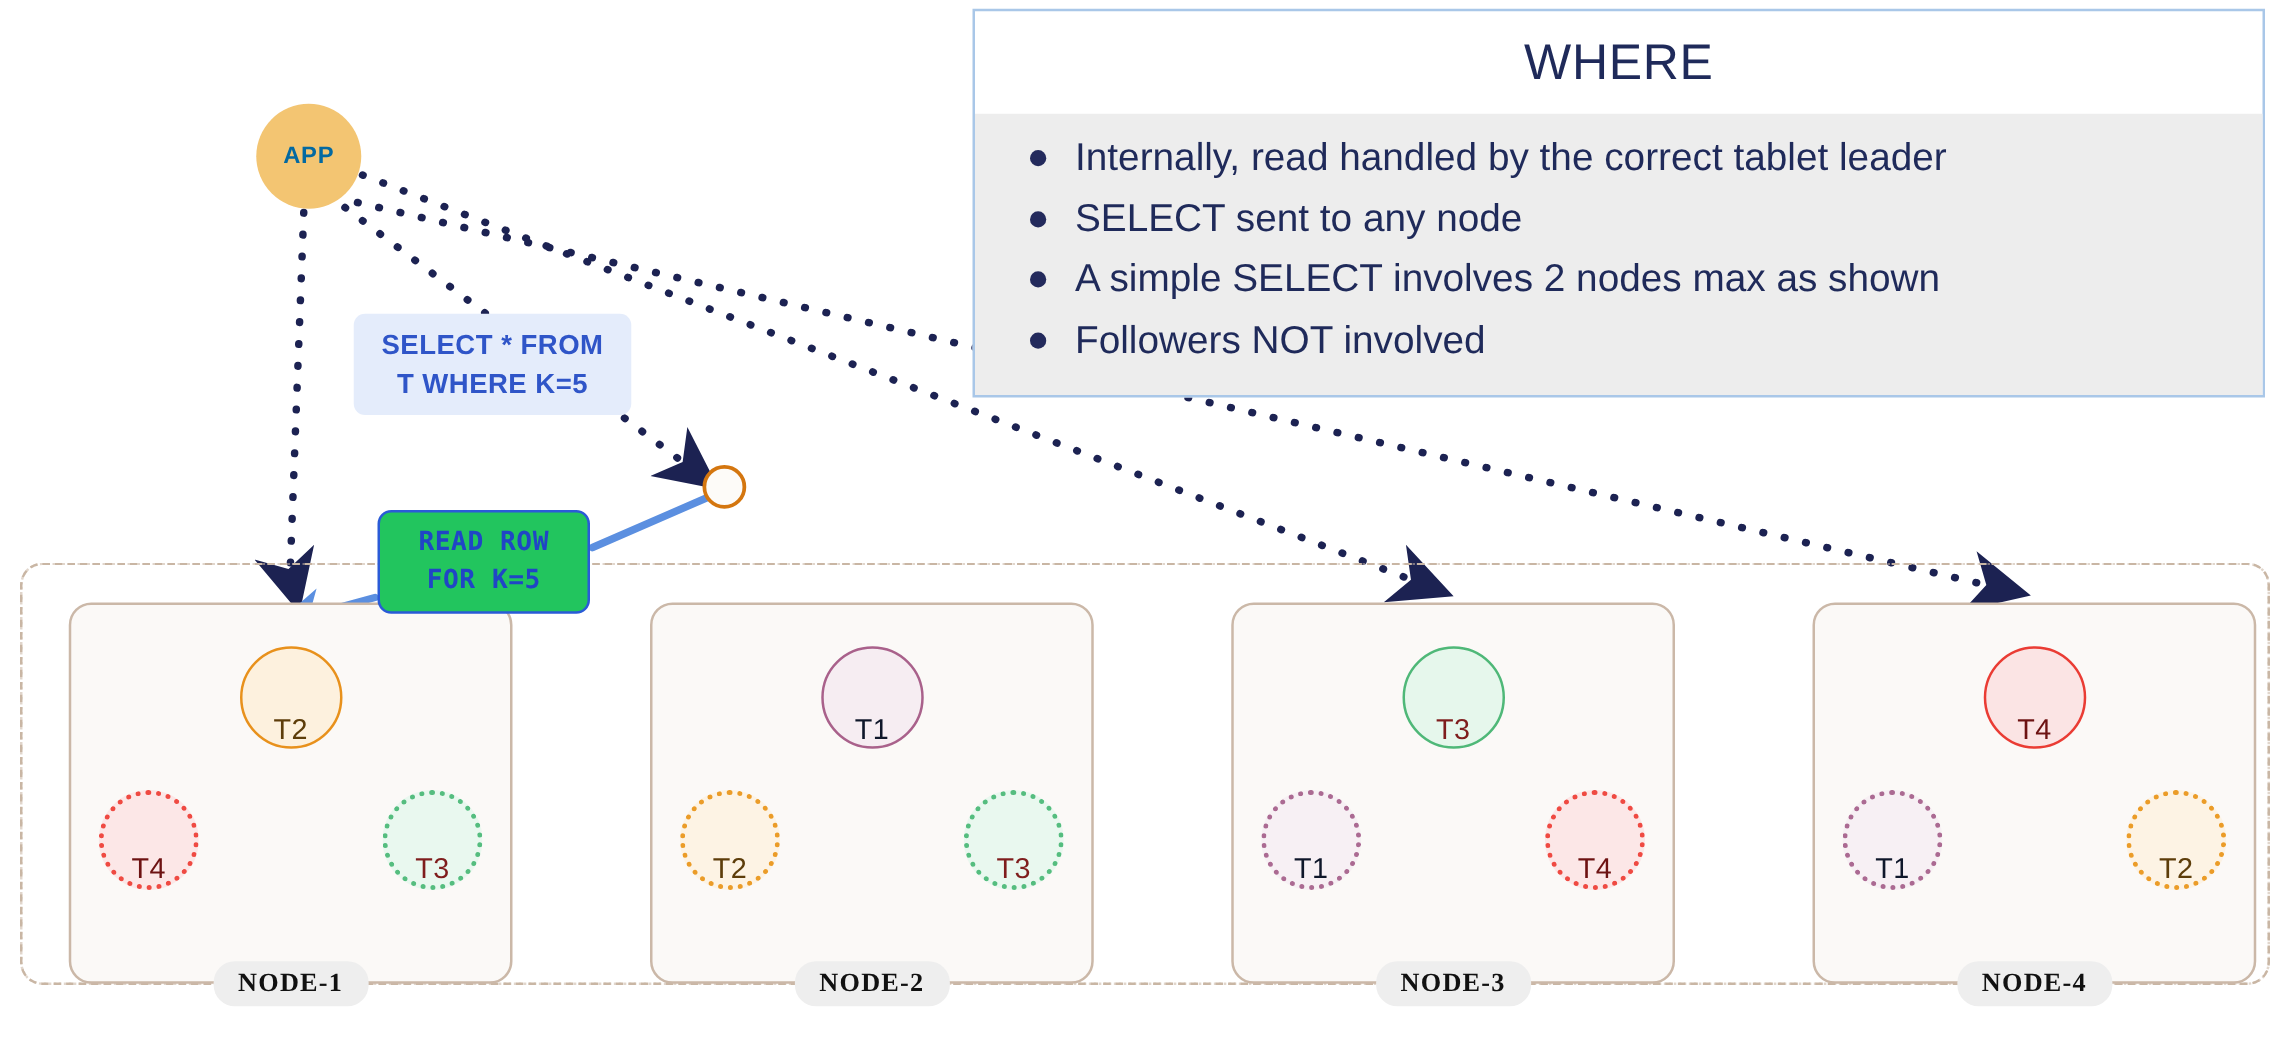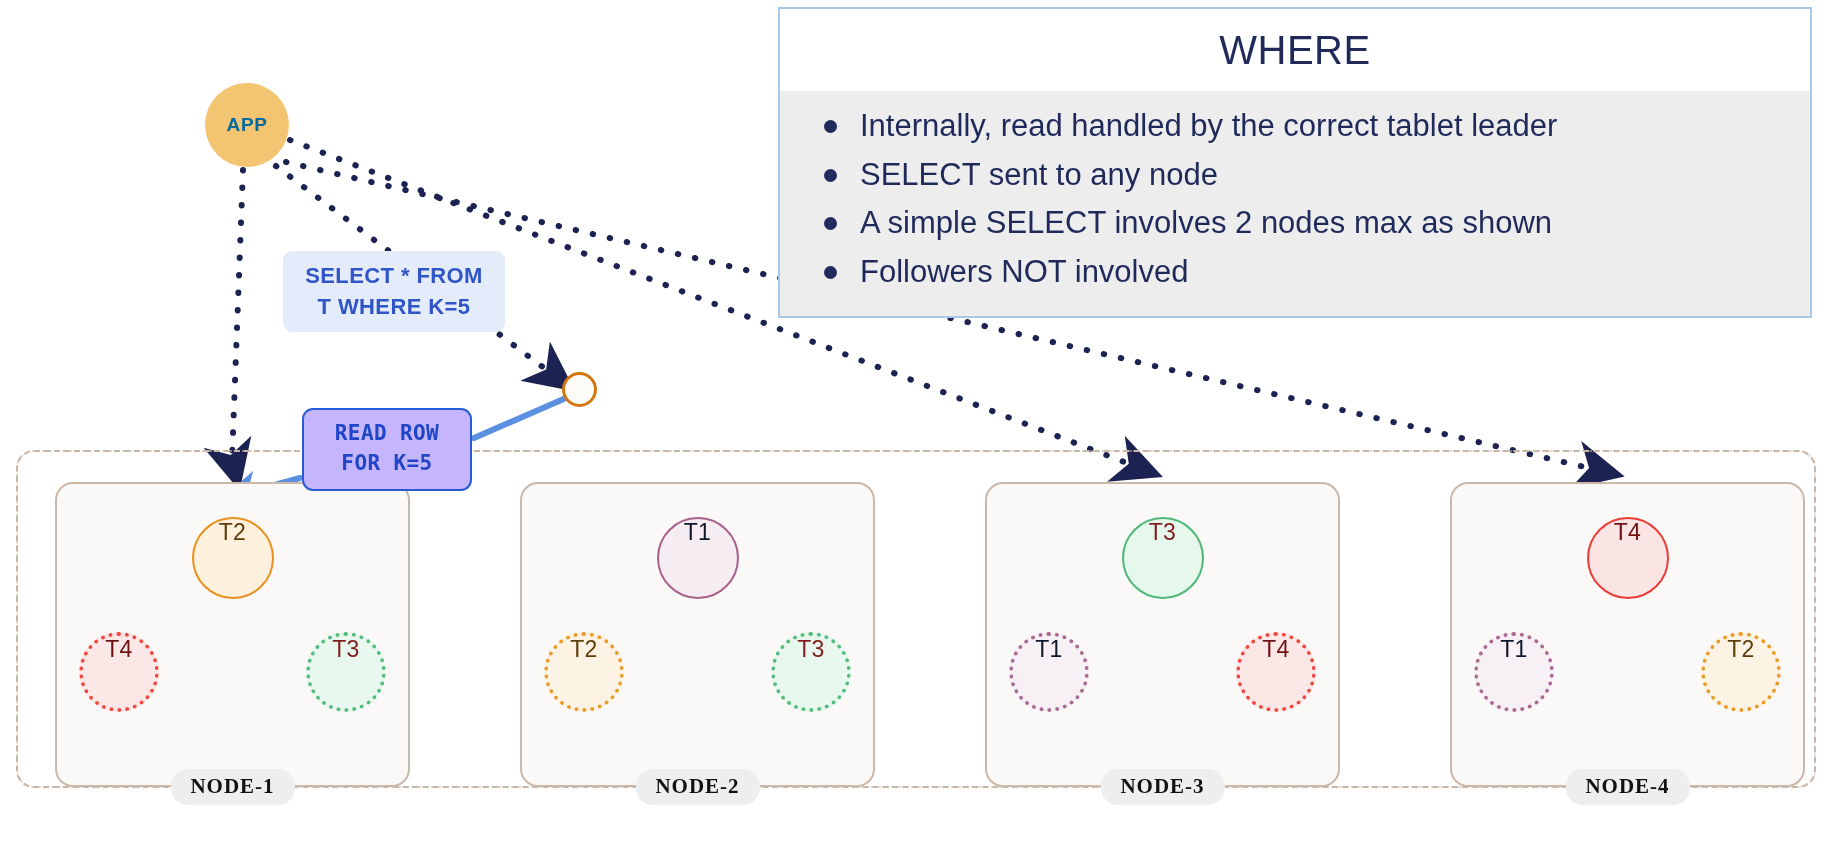--- a/index.html
+++ b/index.html
@@ -50,21 +50,21 @@
     background:#e4ecfb;border-radius:9px;
     padding:9px 2px 10px 2px;text-align:center;
     font-family:Liberation Sans, sans-serif;
     font-size:22px;font-weight:bold;line-height:1.42;color:#2f55c8;
     letter-spacing:.4px;box-sizing:border-box;
   }
 
   
   .read-bubble{
     position:absolute;left:302px;top:408px;width:170px;
-    background:#c4b5fd;border:2px solid #2a5bd7;border-radius:11px;
+    background:#22c55e;border:2px solid #2a5bd7;border-radius:11px;
     padding:9px 4px 10px 4px;text-align:center;
     font-family:"DejaVu Sans Mono","Liberation Mono",monospace;
     font-size:21px;font-weight:bold;line-height:1.42;color:#2045c6;
     letter-spacing:.4px;box-sizing:border-box;z-index:6;
   }
 
   
   .cluster{
     position:absolute;left:16px;top:450px;width:1800px;height:338px;
     border:2px dashed #c9b6a4;border-radius:18px;box-sizing:border-box;
@@ -89,21 +89,21 @@
     position:absolute;bottom:-20px;left:50%;transform:translateX(-50%);
     background:#eeeeee;border-radius:17px;padding:5px 20px 6px 20px;
     font-family:Liberation Serif, serif;
     font-size:21px;font-weight:bold;color:#111111;letter-spacing:1px;
     white-space:nowrap;
   }
 
   
   .tablet{
     position:absolute;border-radius:50%;
-    display:flex;align-items:flex-start;justify-content:center;
+    display:flex;align-items:flex-end;justify-content:center;
     font-size:23px;letter-spacing:.3px;box-sizing:border-box;
   }
   .tablet.leader{width:82px;height:82px;border-width:2px;border-style:solid;}
   .tablet.follower{width:80px;height:80px;border-width:4px;border-style:dotted;}
 
   
   .t-T1{background:#f6edf2;border-color:#a9618b;color:#0f172a;}
   .t-T2{background:#fdf1de;border-color:#e8911c;color:#5d3d0a;}
   .t-T3{background:#e6f7ec;border-color:#4fb878;color:#7f1d1d;}
   .t-T4{background:#fbe4e4;border-color:#ea3c34;color:#6d1212;}

